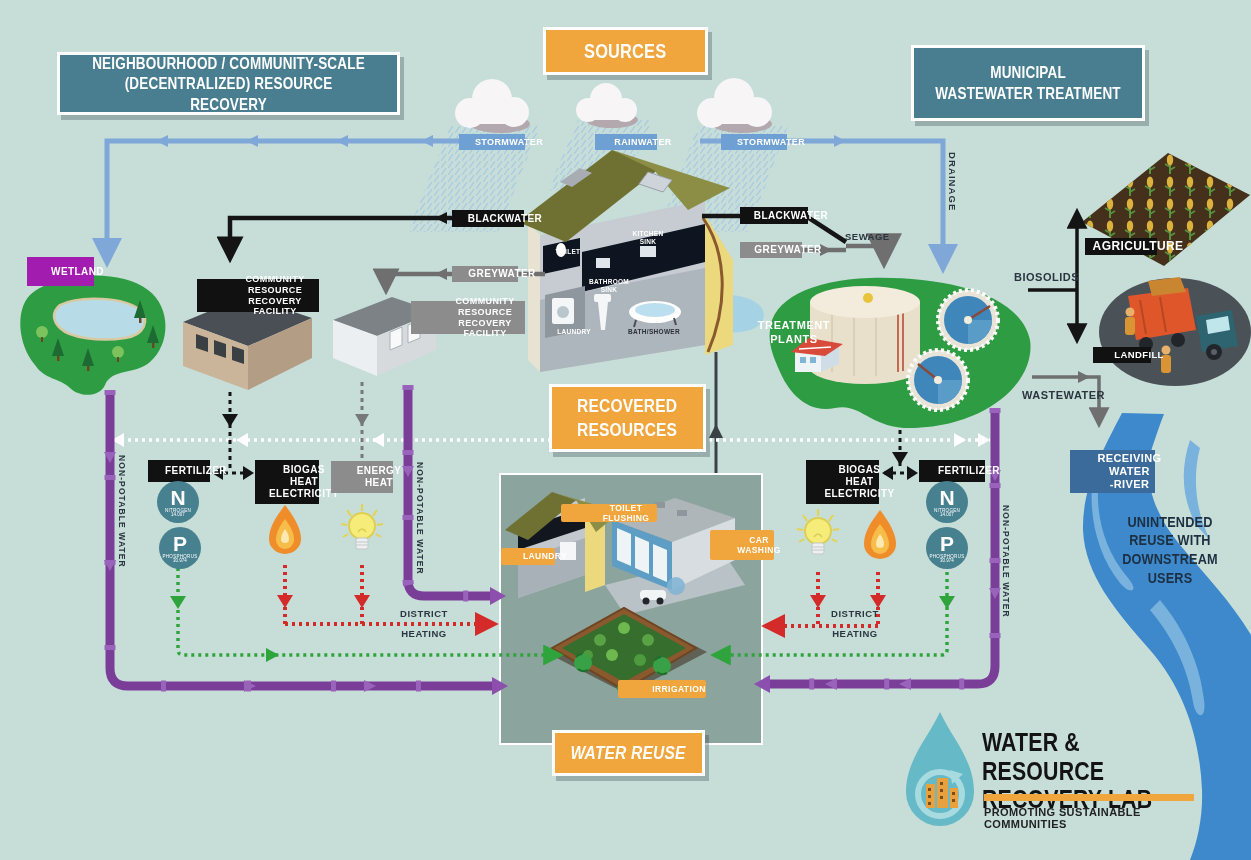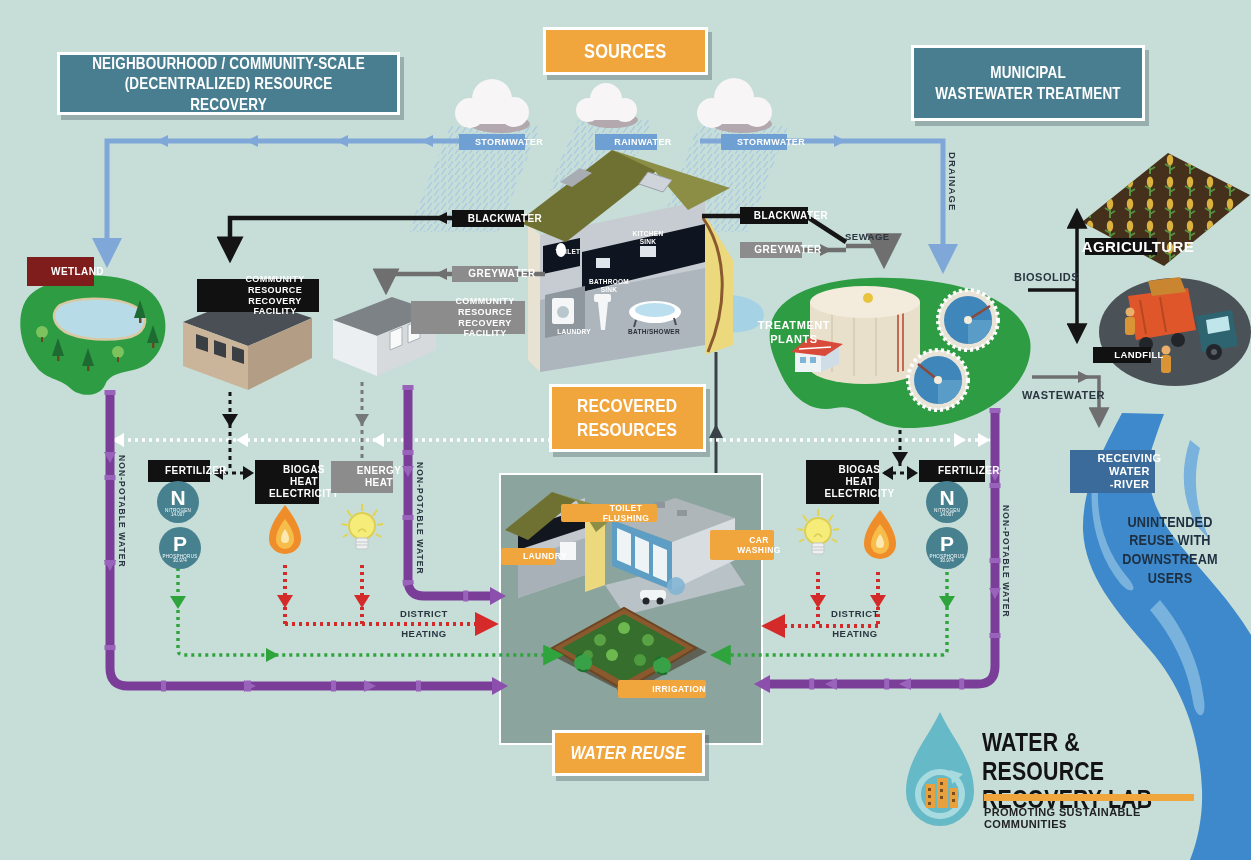--- a/index.html
+++ b/index.html
@@ -10,21 +10,21 @@
   .flex{display:flex;align-items:center;justify-content:center;text-align:center;}
   .pre{white-space:pre-line;}
   .cond{display:inline-block;transform:scaleX(.82);font-weight:bold;letter-spacing:.2px;}
   .bigbox{border:3px solid #fff;box-shadow:4px 5px 0 rgba(44,62,72,.30);color:#fff;line-height:1.25;}
   .teal{background:#487e90;}
   .orangebg{background:#f1a53d;}
   .chip{font-weight:bold;letter-spacing:.4px;line-height:1.2;padding-left:34px;}
   .chip.black{background:#111;color:#fff;}
   .chip.gray{background:#8c8c8c;color:#fff;}
   .chip.blue{background:#6fa0d3;color:#fff;}
-  .chip.bluelt{background:#7f1d1d;color:#fff;}
+  .chip.bluelt{background:#a21caf;color:#fff;}
   .chip.navy{background:#3a6b9b;color:#fff;}
   .chip.orange{background:#f1a53d;color:#fff;border-radius:2px;}
   .sm{font-size:9.5px;font-weight:bold;color:#2a3540;letter-spacing:.5px;}
   .vtxt{writing-mode:vertical-rl;font-size:8.5px;font-weight:bold;color:#2a3540;letter-spacing:1.1px;}
   .elem{width:42px;height:42px;border-radius:50%;background:#47808f;color:#fff;
     display:flex;flex-direction:column;align-items:center;justify-content:center;line-height:1;}
   .elem .sym{font-size:21px;font-weight:bold;}
   .elem .nm{font-size:4.5px;letter-spacing:.3px;margin-top:1px;}
   .elem .ms{font-size:4.5px;}
   .rl{font-size:6.5px;font-weight:bold;letter-spacing:.3px;color:#fff;text-align:center;line-height:1.2;}
@@ -484,21 +484,21 @@
 <div class="abs sm" style="left:845px;top:231px;" style2="">SEWAGE</div>
 <div class="abs vtxt" style="left:947px;top:152px;font-size:9.5px;">DRAINAGE</div>
 
 <div class="abs flex chip bluelt" style="left:27px;top:257px;width:67px;height:29px;font-size:10px;">WETLAND</div>
 <div class="abs flex chip black pre" style="left:197px;top:279px;width:122px;height:33px;font-size:9px;">COMMUNITY RESOURCE
 RECOVERY FACILITY</div>
 <div class="abs flex chip gray pre" style="left:411px;top:301px;width:114px;height:33px;font-size:9px;">COMMUNITY RESOURCE
 RECOVERY FACILITY</div>
 <div class="abs flex pre" style="left:752px;top:317px;width:84px;height:32px;font-size:11px;font-weight:bold;color:#fff;letter-spacing:.6px;line-height:1.25;">TREATMENT
 PLANTS</div>
-<div class="abs flex chip black" style="left:1085px;top:238px;width:72px;height:17px;font-size:15px;">AGRICULTURE</div>
+<div class="abs flex chip black" style="left:1085px;top:238px;width:72px;height:17px;font-size:12px;">AGRICULTURE</div>
 <div class="abs flex chip black" style="left:1093px;top:347px;width:58px;height:16px;font-size:9.5px;">LANDFILL</div>
 <div class="abs sm" style="left:1014px;top:271px;font-size:11px;">BIOSOLIDS</div>
 <div class="abs sm" style="left:1022px;top:389px;font-size:11px;">WASTEWATER</div>
 <div class="abs flex chip navy pre" style="left:1070px;top:450px;width:85px;height:43px;font-size:11px;">RECEIVING WATER
 -RIVER</div>
 <div class="abs flex" style="left:1090px;top:528px;width:160px;height:44px;">
   <span class="cond pre unint">UNINTENDED REUSE WITH
 DOWNSTREAM USERS</span>
 </div>
 

